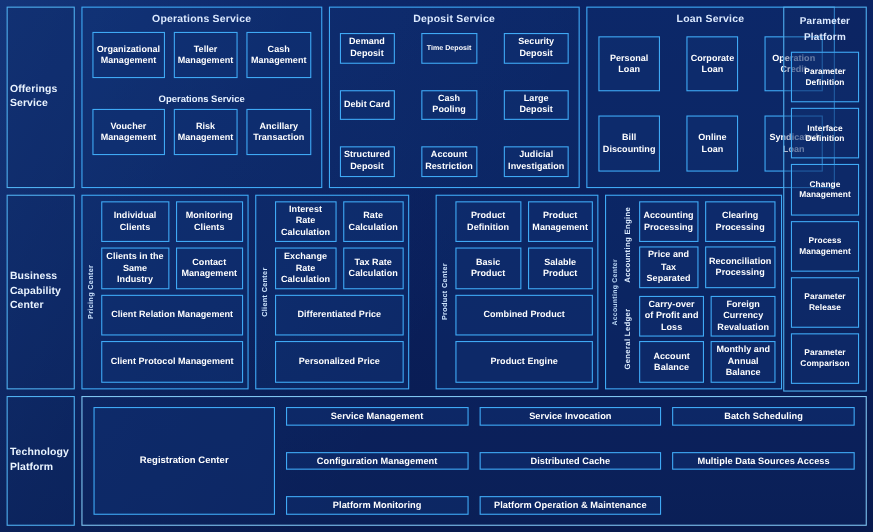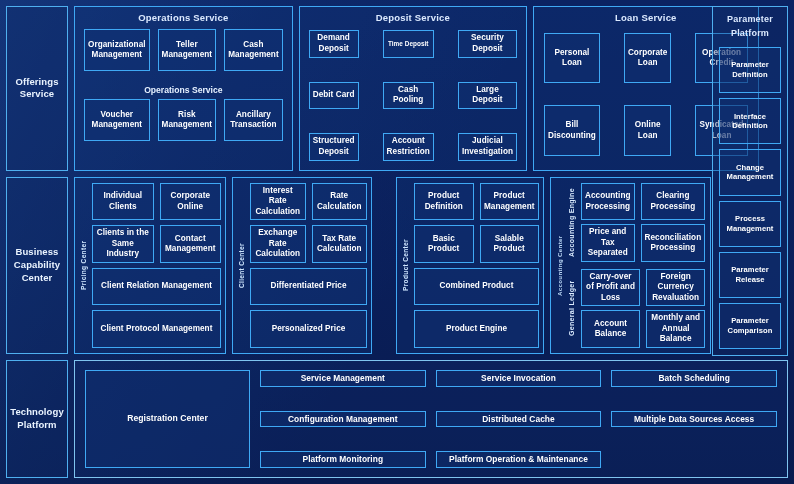--- a/index.html
+++ b/index.html
@@ -37,21 +37,21 @@
   }
 
   .rail {
     width: 62px;
     flex: 0 0 62px;
     border: 1.5px solid #4fb0f0;
     background: rgba(14,42,104,0.35);
     display: flex;
     align-items: center;
     justify-content: center;
-    text-align: center;
+    text-align: left;
     color: #eaf4ff;
     font-size: 9.5px;
     font-weight: bold;
     line-height: 1.35;
     letter-spacing: .1px;
     padding: 2px;
   }
 
   .panel-title {
     text-align: center;
@@ -275,21 +275,21 @@
   </div>
 
   <div id="row2">
 
     <div class="rail">Business Capability Center</div>
 
     <div id="pricing-panel" class="frame center-panel">
       <div class="vlabel">Pricing Center</div>
       <div class="center-body">
         <div class="box">Individual Clients</div>
-        <div class="box">Corporate Online</div>
+        <div class="box">Monitoring Clients</div>
         <div class="box">Clients in the Same Industry</div>
         <div class="box">Contact Management</div>
         <div class="box wide">Client Relation Management</div>
         <div class="box wide">Client Protocol Management</div>
       </div>
     </div>
 
     <div id="client-panel" class="frame center-panel">
       <div class="vlabel">Client Center</div>
       <div class="center-body">

